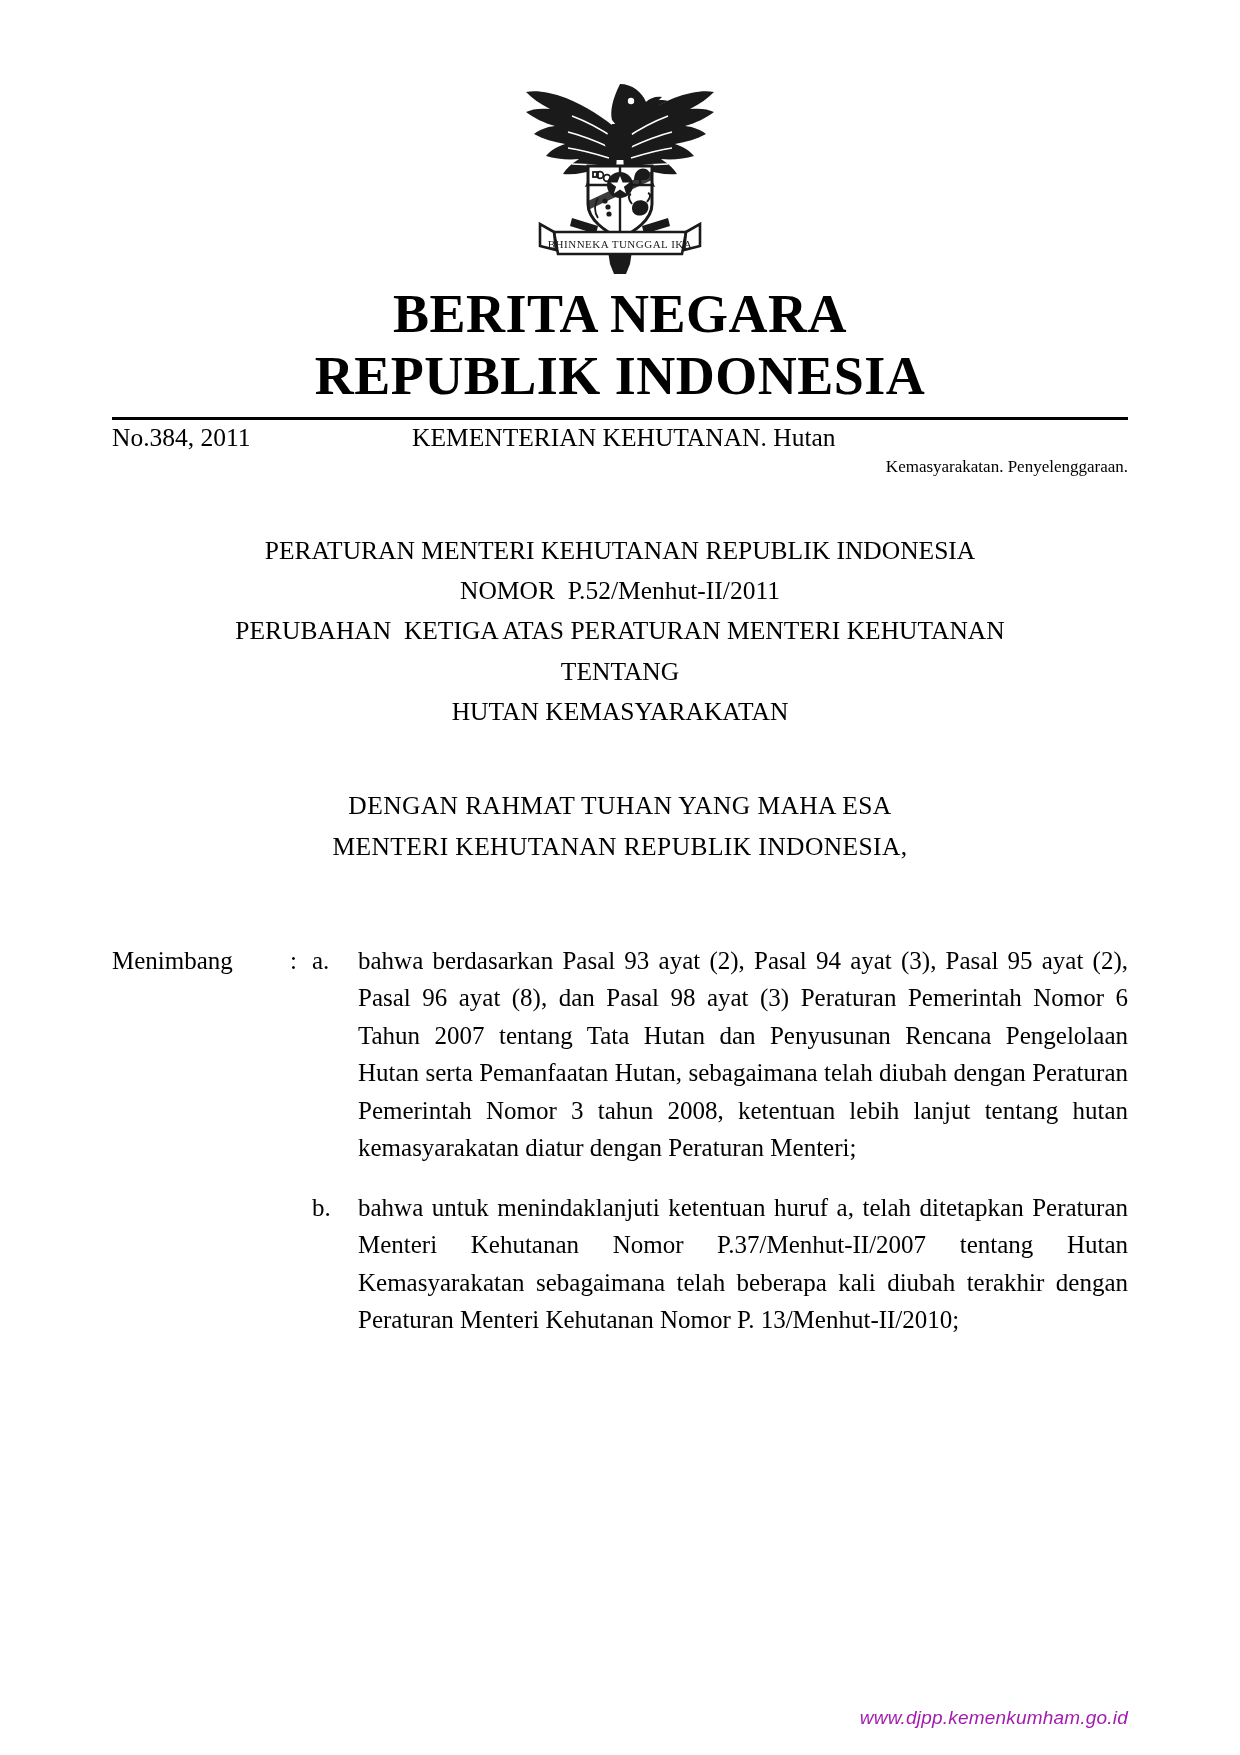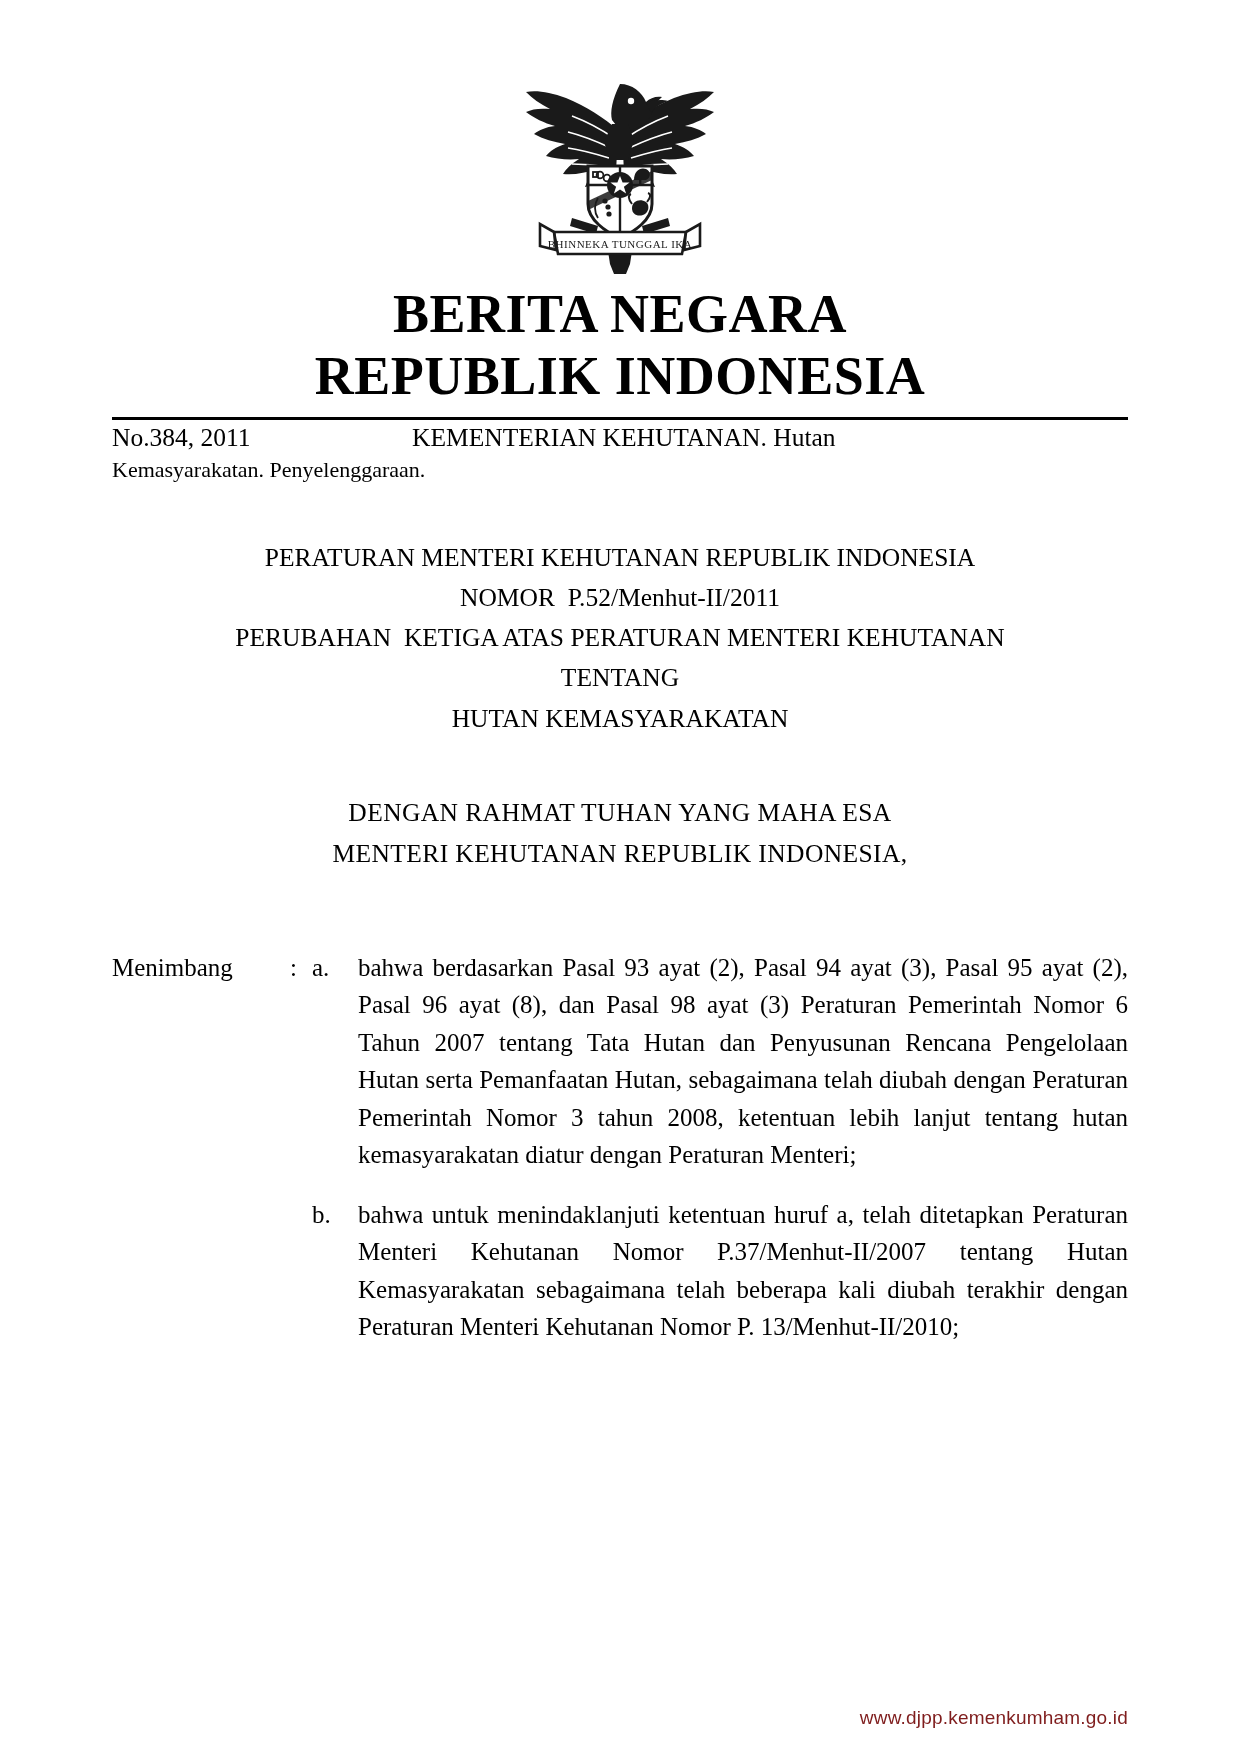--- a/index.html
+++ b/index.html
@@ -65,22 +65,22 @@
   .noline .no {
     flex: 0 0 300px;
     white-space: nowrap;
   }
   .noline .subject {
     flex: 1 1 auto;
     text-align: justify;
     text-align-last: left;
   }
   .subject-row2 {
-    text-align: left;
-    font-size: 22px;
+    text-align: right;
+    font-size: 17px;
     line-height: 1.38;
   }
 
   
   .title-block {
     text-align: center;
     font-size: 25.5px;
     line-height: 1.58;
     margin-top: 52px;
   }
@@ -131,22 +131,23 @@
     flex: 0 0 178px;
   }
 
   
   .footer {
     position: absolute;
     right: 112px;
     bottom: 26px;
     font-family: "Liberation Sans", sans-serif;
     font-size: 19px;
-    color: #7f1d1d;
+    color: #a21caf;
     letter-spacing: 0.2px;
+    font-style: italic;
   }
 </style>
 </head>
 <body>
 
 <div class="page">
 
   <div class="emblem-wrap">
     <svg class="emblem" viewBox="0 0 220 210" aria-label="Garuda Pancasila">
       <g fill="#1a1a1a">

